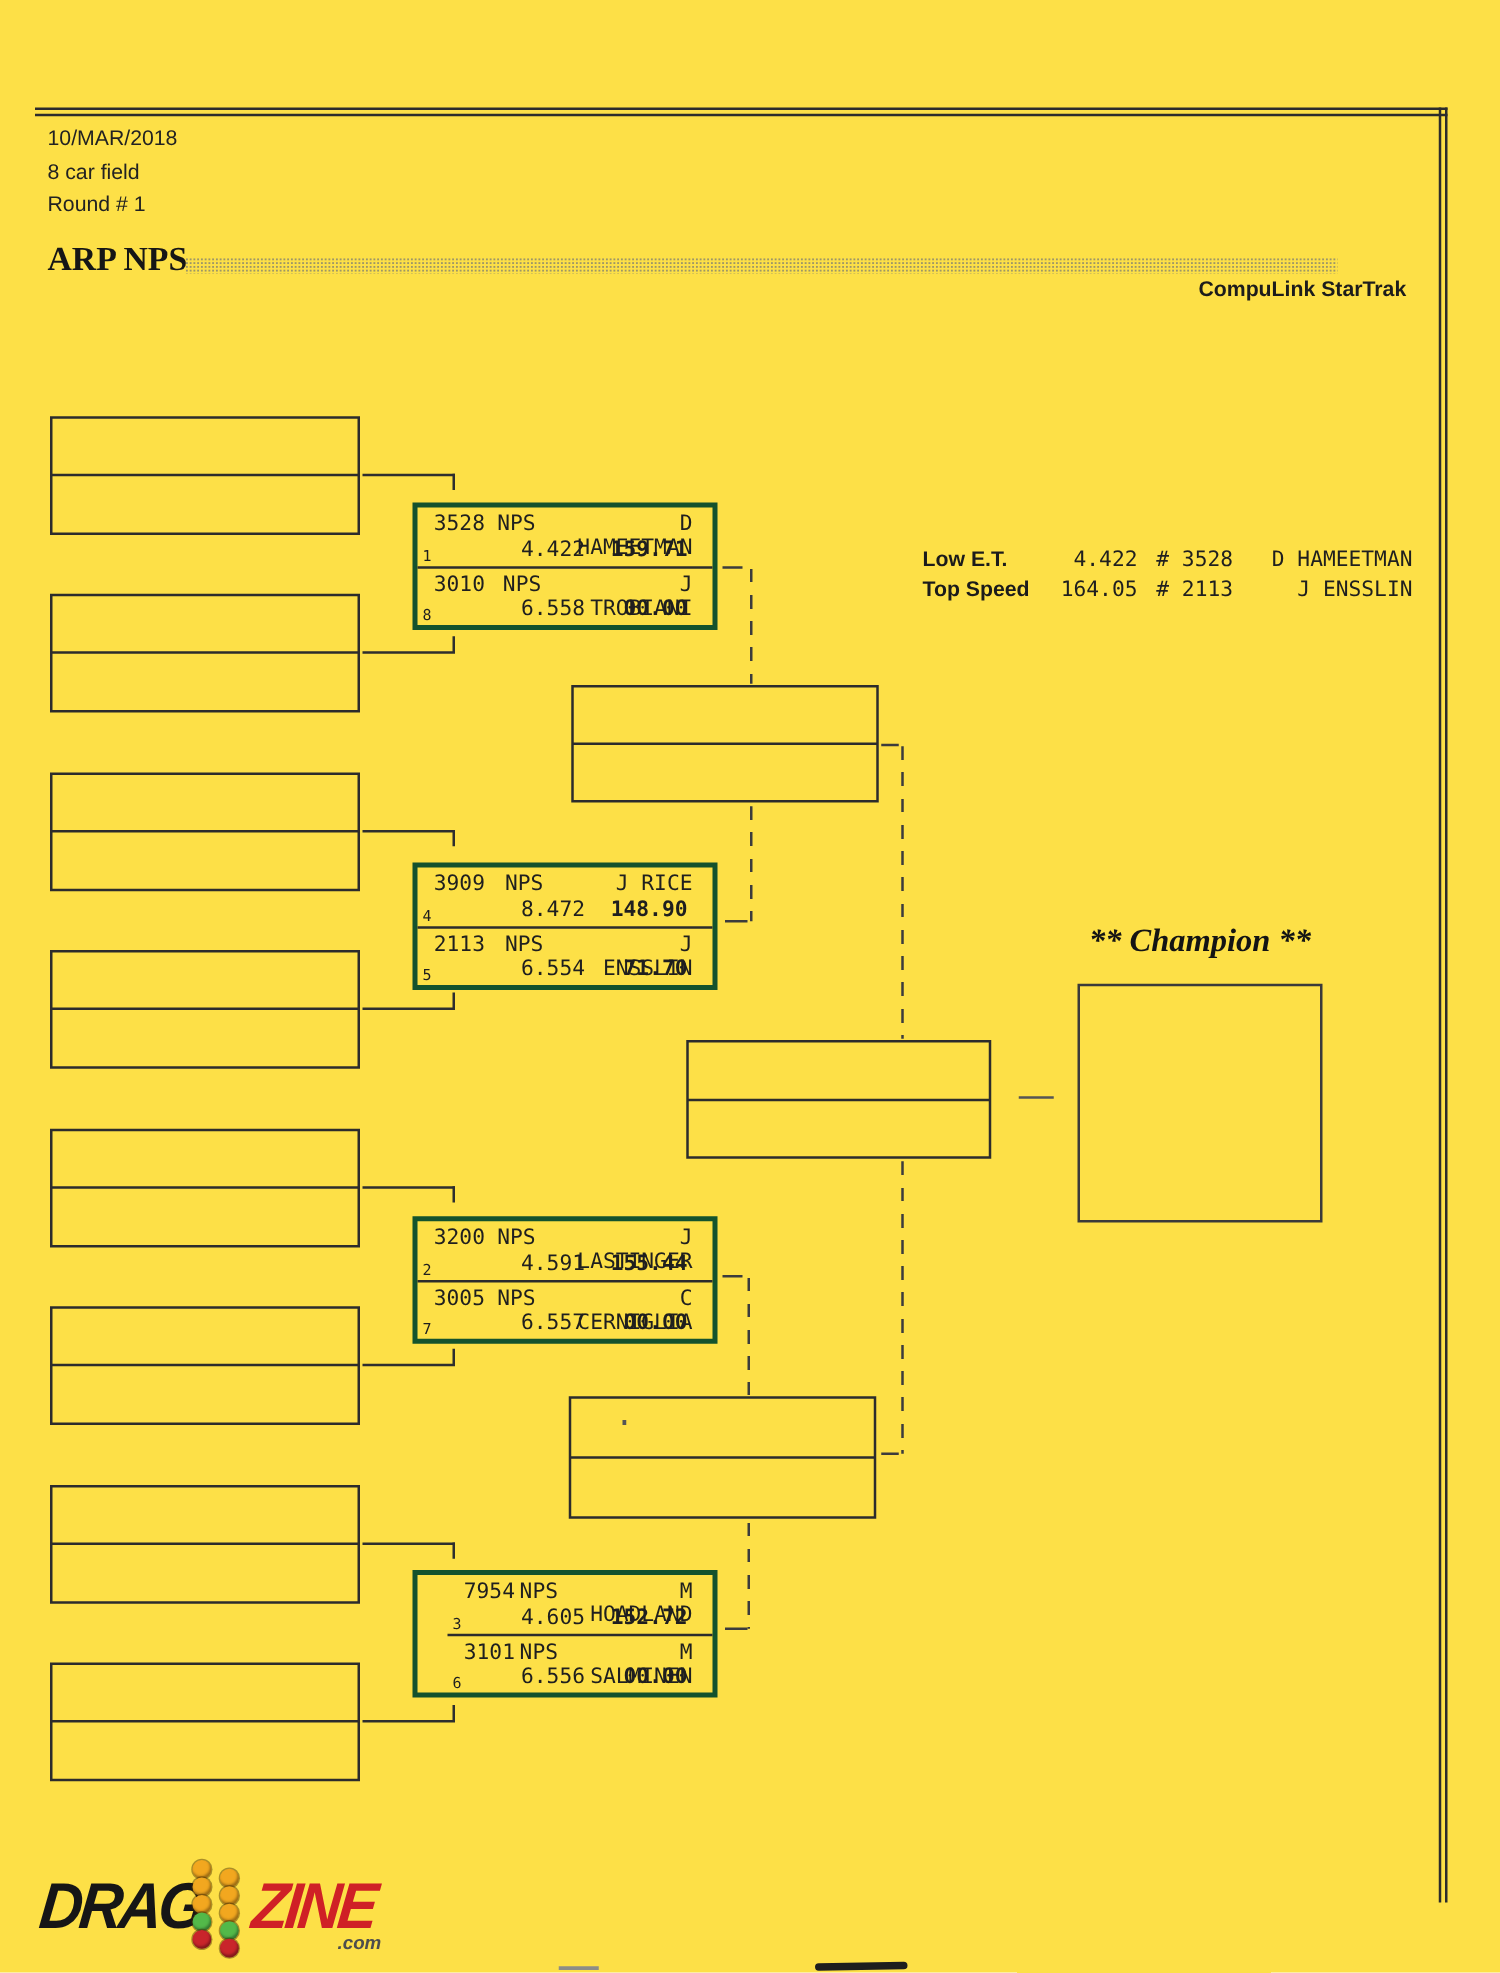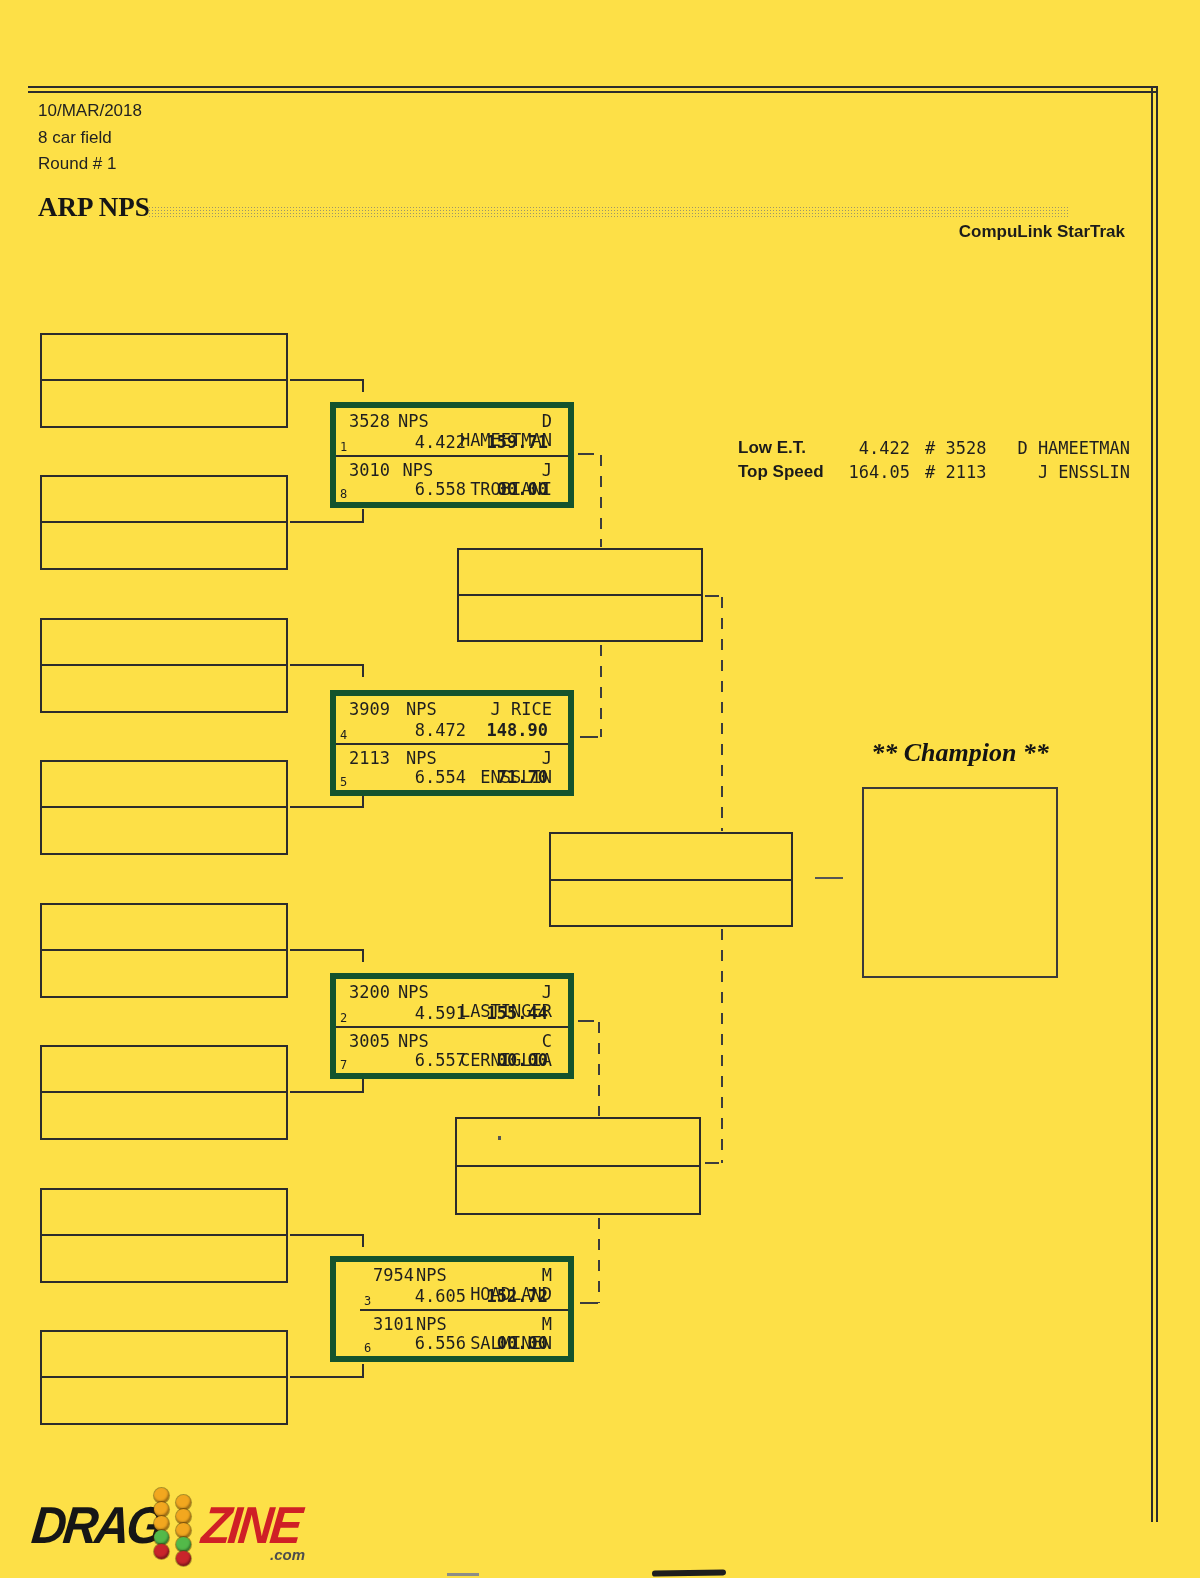--- a/index.html
+++ b/index.html
@@ -31,21 +31,21 @@
   .dotstrip { position:absolute; left:148px; top:206px; width:922px; height:13px;
               background-image: radial-gradient(circle, #7d7d72 0.9px, transparent 1px);
               background-size: 3px 3px; opacity:0.75; }
   .compulink { position:absolute; left:890px; top:222px; width:235px; text-align:right;
                font-family:"Liberation Sans", sans-serif; font-weight:600; font-size:17px; color:#1c1c1c; }
 
   
   .ebox { position:absolute; left:40px; width:248px; height:95px; border:2px solid #2c2c2c; }
   .ebox .mid { position:absolute; left:-1px; right:-1px; top:44px; height:2px; background:#2c2c2c; }
 
-  .match { position:absolute; left:330px; width:244px; border:6px solid #14532d; }
+  .match { position:absolute; left:330px; width:244px; border:4px solid #14532d; }
   .cell { position:relative; height:47px; }
   .cell.low { border-top:2px solid #2c2c2c; }
   .r1row { display:flex; padding:4px 0 0 13px; font-size:17px; line-height:19px; }
   .car { width:57px; }
   .cls { width:72px; }
   .drv { flex:1; text-align:right; padding-right:16px; }
   .seed { position:absolute; left:4px; bottom:1px; font-size:12px; }
   .et  { position:absolute; right:102px; bottom:3px; font-size:17px; }
   .spd { position:absolute; right:20px;  bottom:3px; font-size:17px;font-weight:bold; }
 

